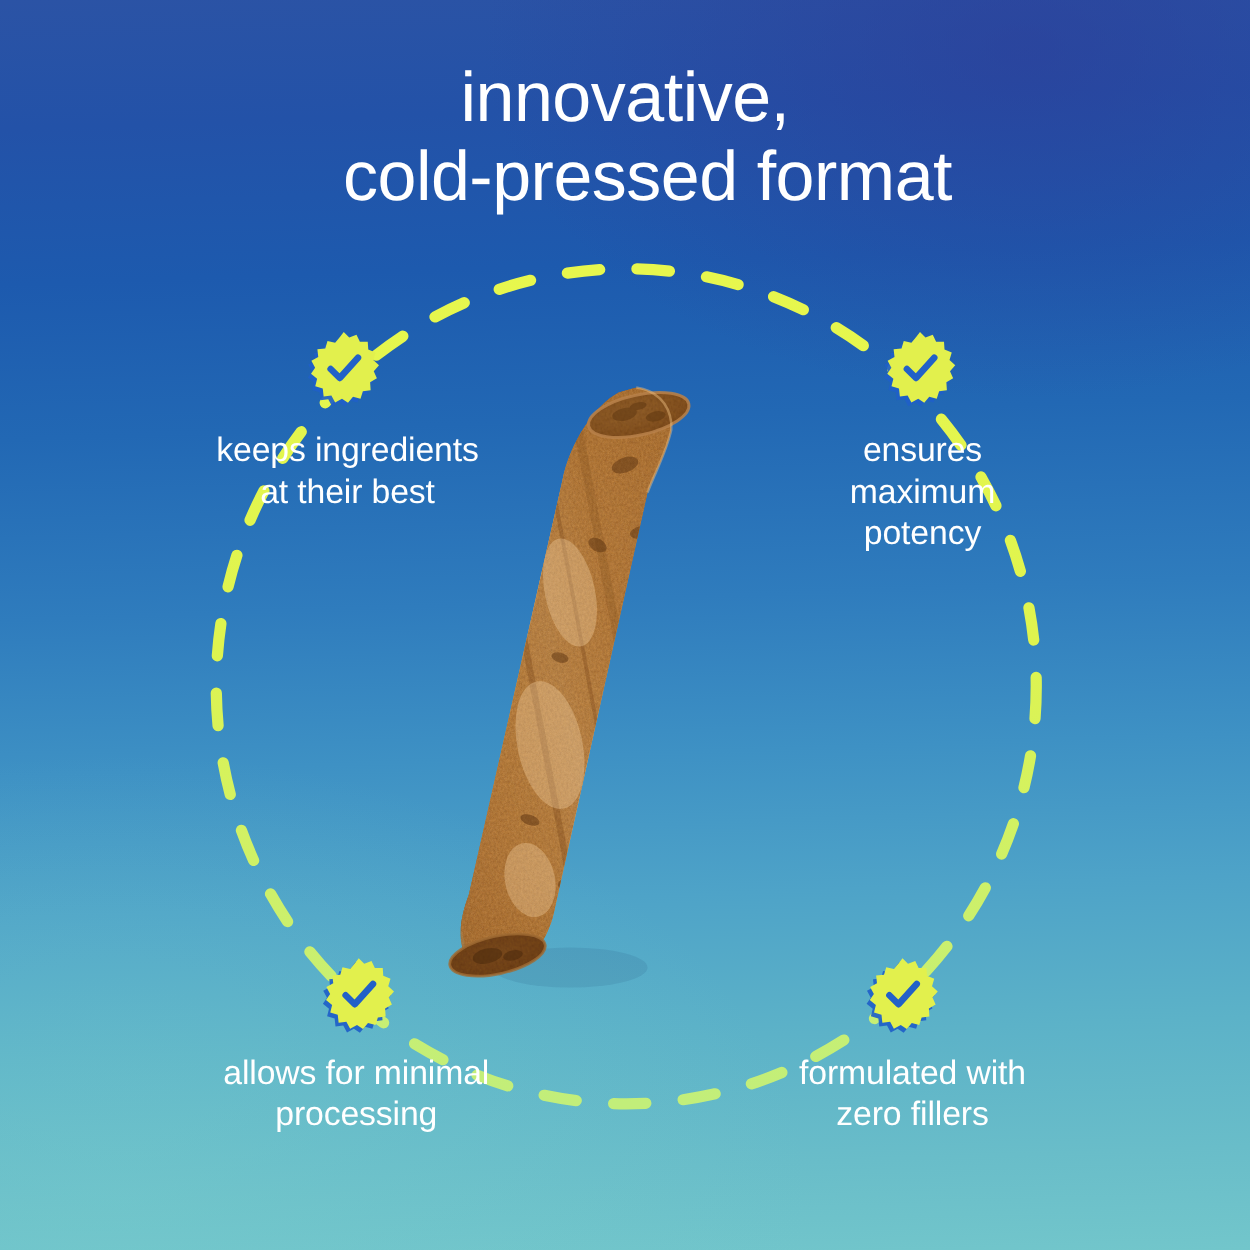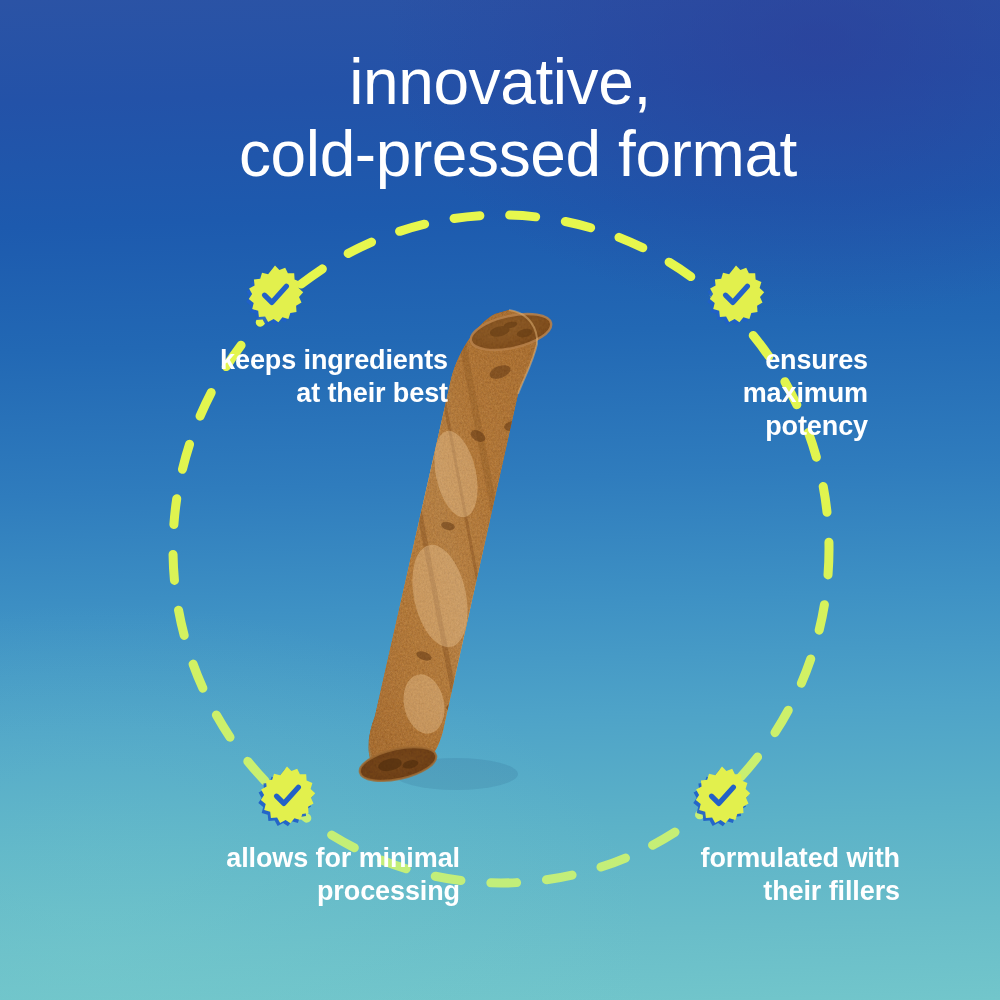--- a/index.html
+++ b/index.html
@@ -37,21 +37,21 @@
       radial-gradient(ellipse 85% 55% at 10% 96%, rgba(120,205,205,.40), rgba(120,205,205,0) 65%);
     pointer-events:none;
   }
 
   
   .headline {
     position:absolute;
     left:0; right:0; top:46px;
     text-align:center;
     color:#ffffff;
-    font-size:64px;
+    font-size:56px;
     line-height:1.13;
     font-weight:400;
     letter-spacing:-0.4px;
     z-index:6;
   }
   .headline .l1 { display:block; }
   .headline .l2 { display:block;padding-left:36px; }
 
   
   .ring {
@@ -81,24 +81,24 @@
 
   .badge-tl { left:243px; top:263px; }
   .badge-tr { left:704px; top:263px; }
   .badge-bl { left:255px; top:764px; }
   .badge-br { left:690px; top:764px; }
 
   
   .caption {
     position:absolute;
     color:#ffffff;
-    text-align:right;
+    text-align:center;
     font-size:27px;
     line-height:1.22;
-    font-weight:700;
+    font-weight:400;
     letter-spacing:-0.1px;
     z-index:5;
     white-space:pre-line;
   }
   .cap-tl { left:108px;  top:344px; width:340px; }
   .cap-tr { left:608px;  top:344px; width:260px; }
   .cap-bl { left:110px;  top:842px; width:350px; }
   .cap-br { left:560px;  top:842px; width:340px; }
 </style>
 </head>
@@ -305,15 +305,15 @@
   </div>
 
   <div class="caption cap-tl">keeps ingredients
 at their best</div>
   <div class="caption cap-tr">ensures
 maximum
 potency</div>
   <div class="caption cap-bl">allows for minimal
 processing</div>
   <div class="caption cap-br">formulated with
-their fillers</div>
+zero fillers</div>
 
 </div>
 
 </body></html>

